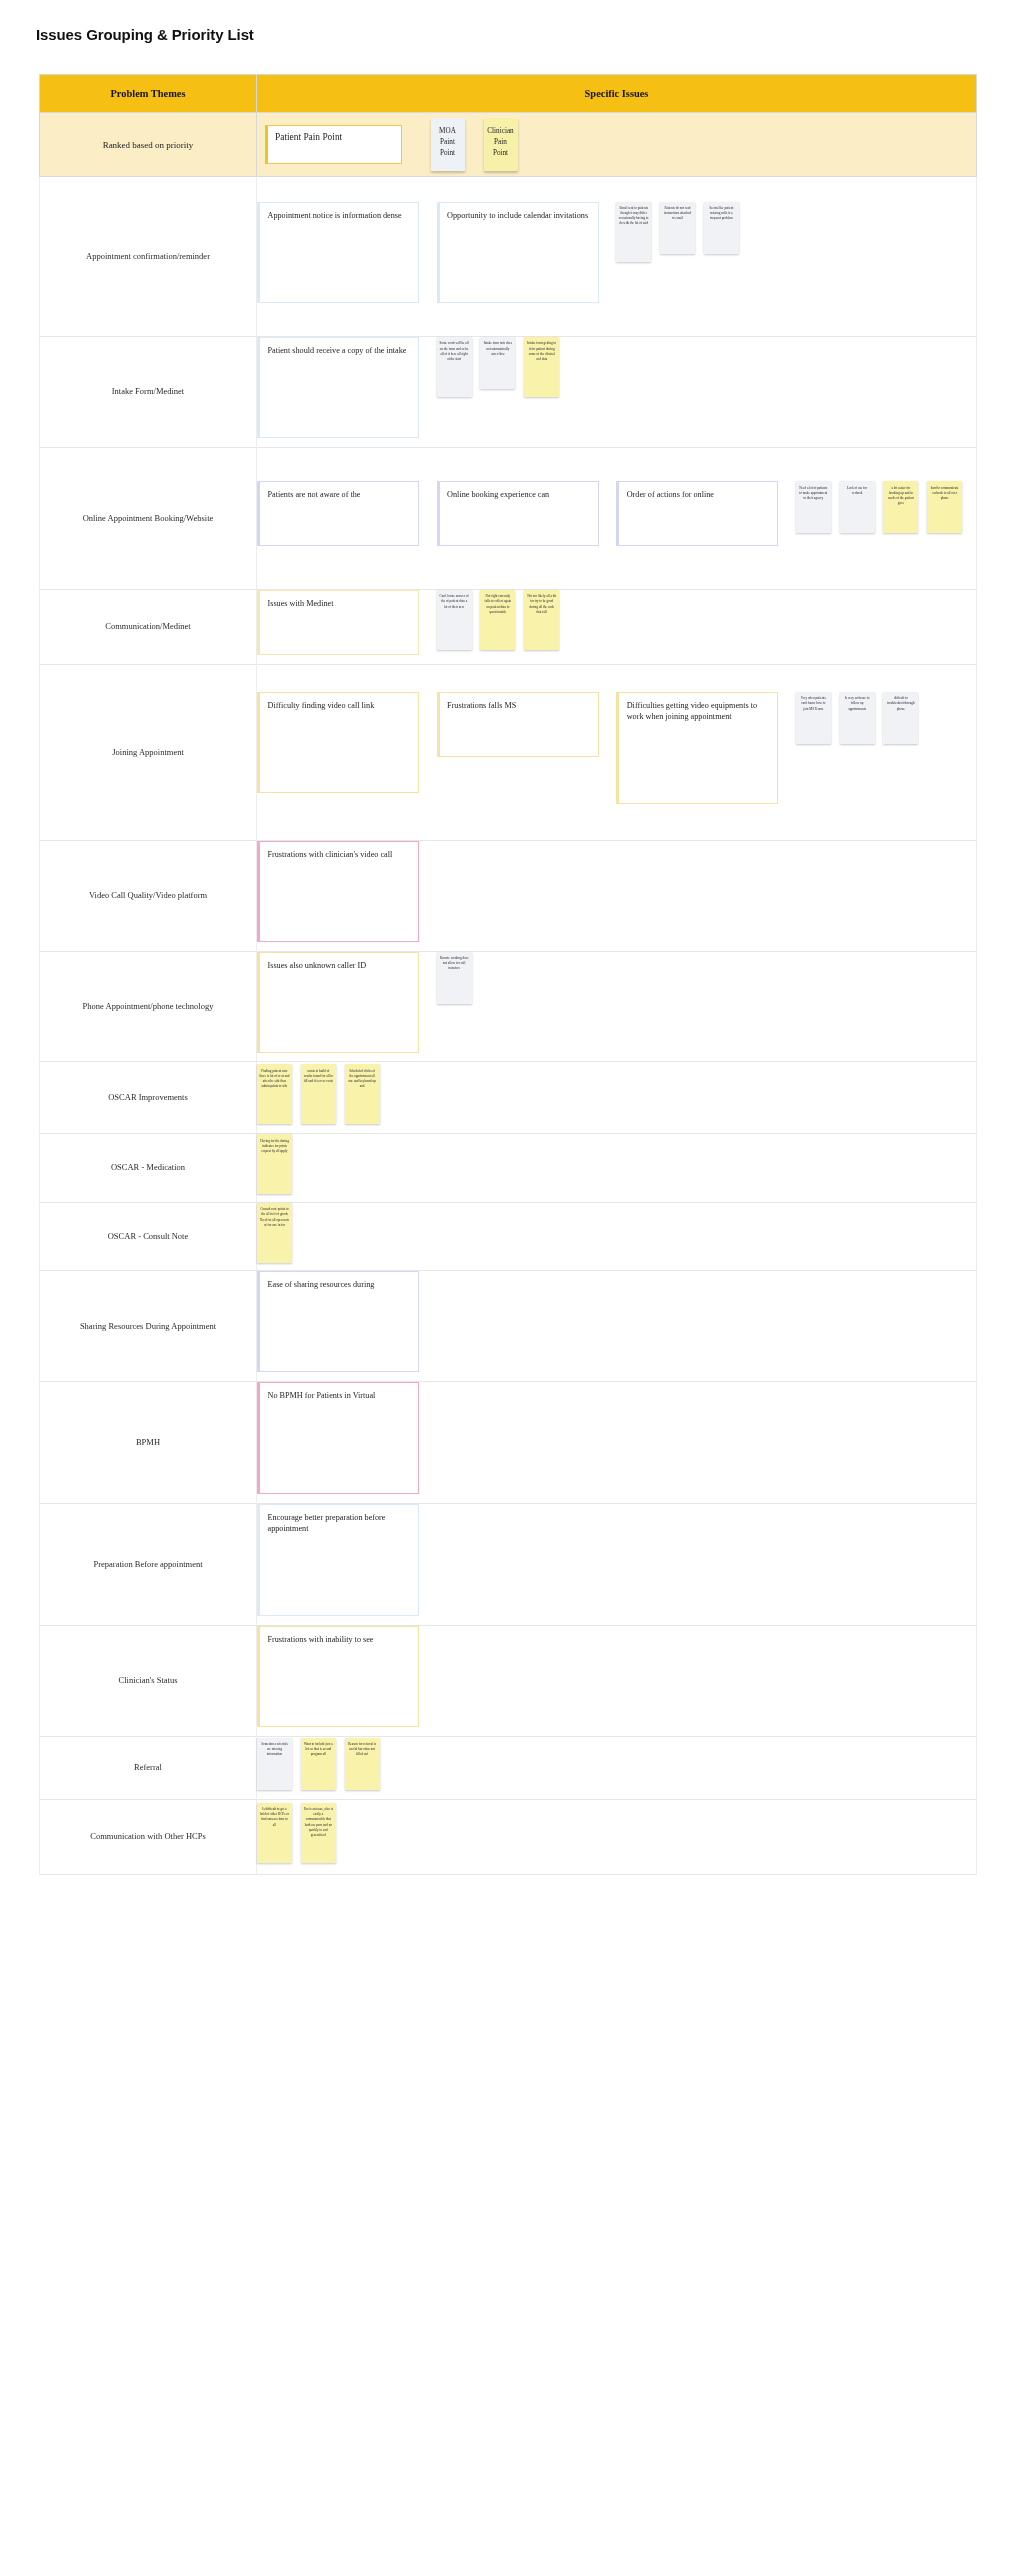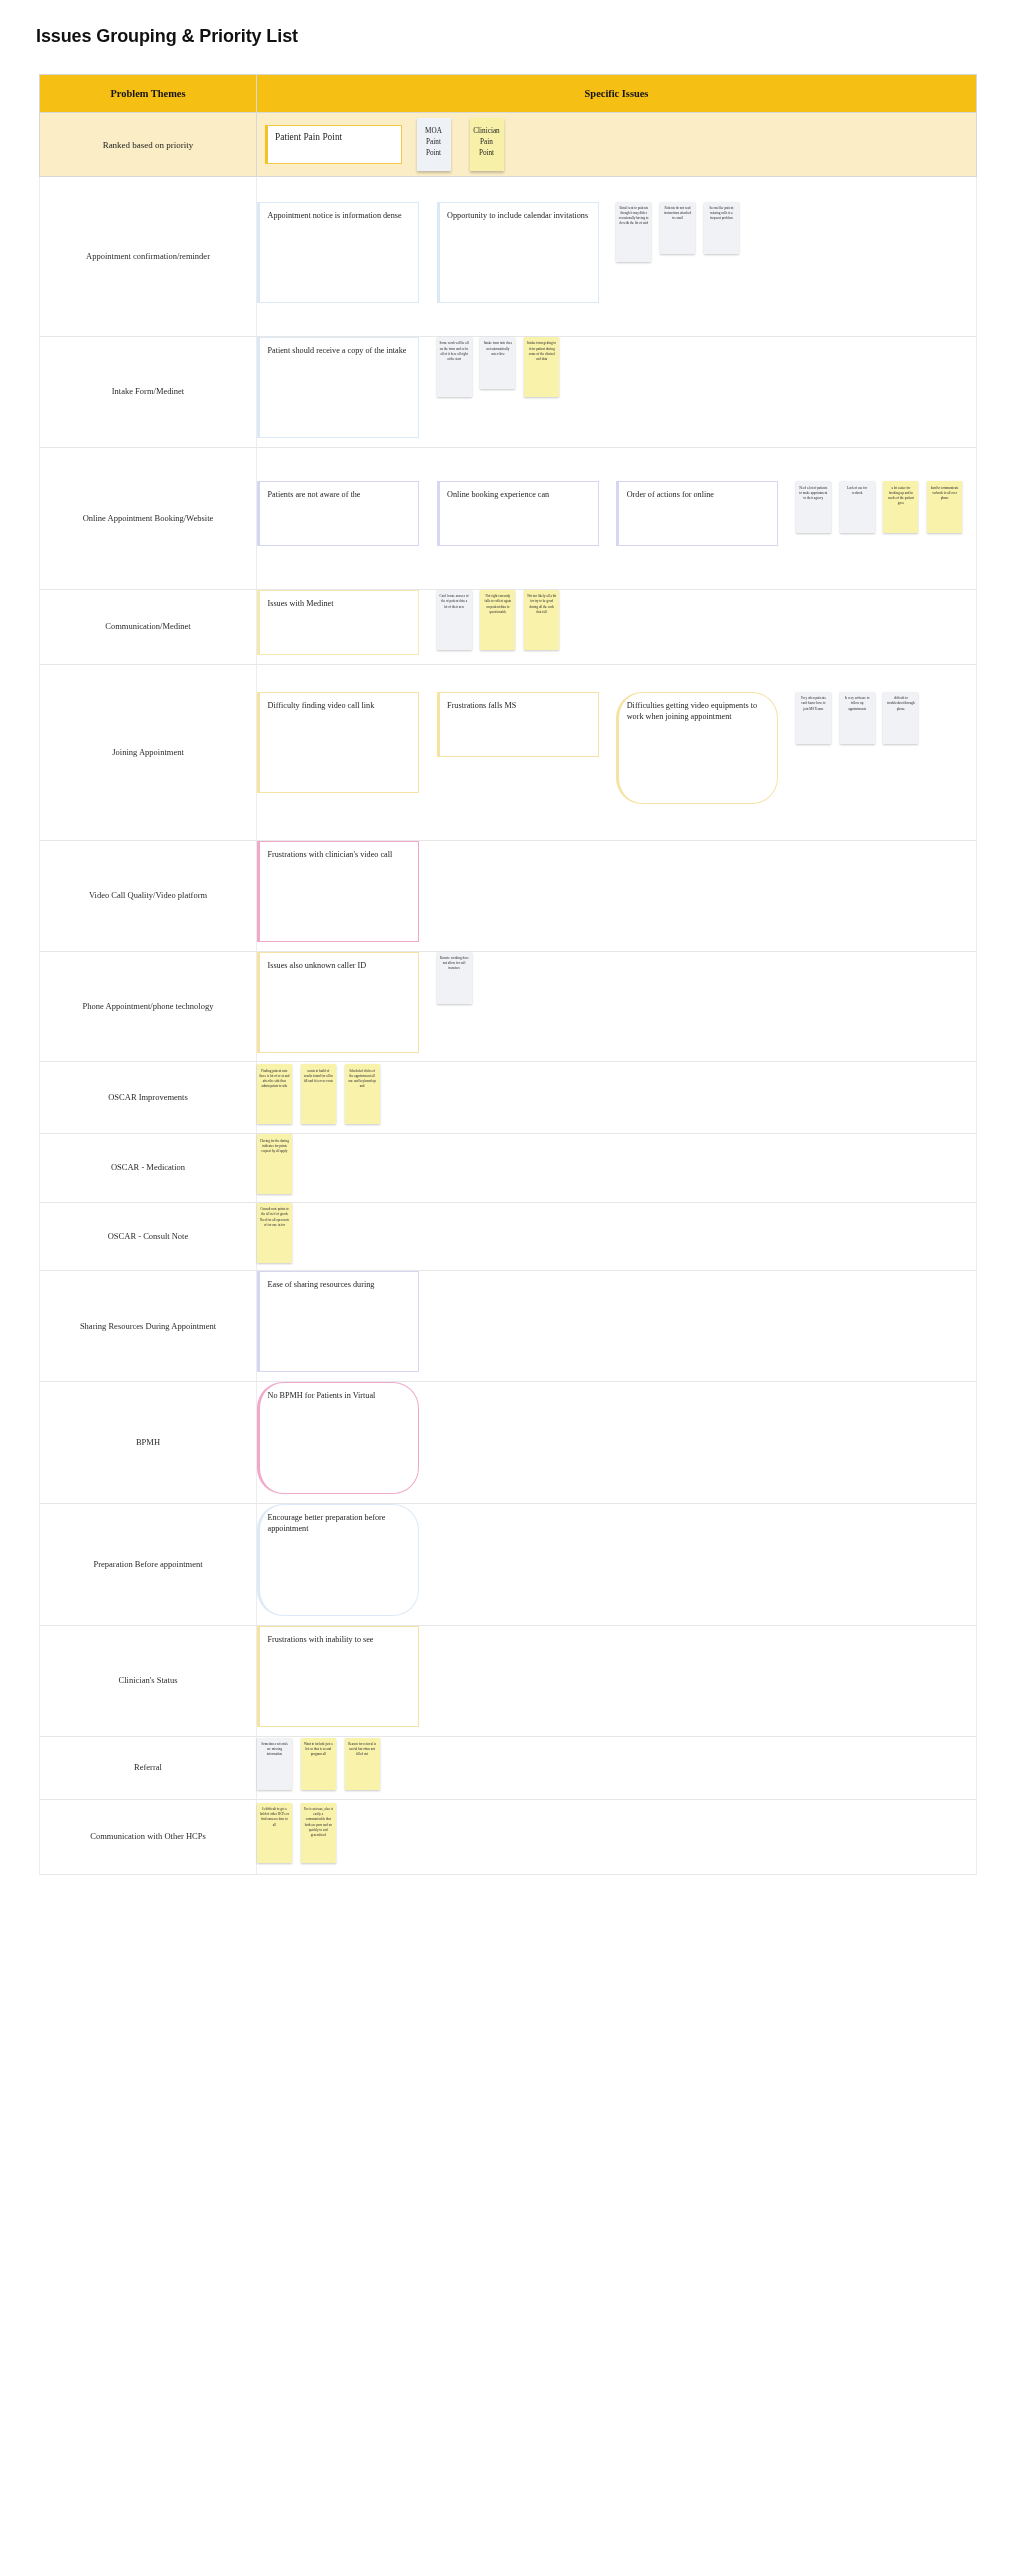--- a/index.html
+++ b/index.html
@@ -22,21 +22,21 @@
     position: relative;
     background: #ffffff;
     padding: 0;
   }
 
   
   .page-title {
     position: absolute;
     left: 36px;
     top: 26.4px;
-    font-size: 18px;
+    font-size: 15px;
     font-weight: bold;
     letter-spacing: -0.1px;
     color: #111111;
     white-space: nowrap;
   }
 
   
   .matrix {
     position: absolute;
     left: 39px;
@@ -124,41 +124,41 @@
     border-left-width: 3.1px;
     border-left-style: solid;
     font-size: 8.2px;
     line-height: 1.35;
     color: #242424;
     padding: 7px 7.5px 6.3px 7.5px;
     margin: 0 17.6px 8.8px 0;
     overflow: hidden;
   }
   .paincard.tall   { min-height: 101px; }
-  .paincard.taller { min-height: 112px; border-radius: 26px; }
+  .paincard.taller { min-height: 112px; }
   .paincard.short  { min-height: 65px; }
 
   .paincard.b-yellow { border-left-color: #f3c325; border-color: #f6e2a3; }
   .paincard.b-blue   { border-left-color: #bcd9f0; border-color: #dbe9f6; }
   .paincard.b-indigo { border-left-color: #6c6fd6; border-color: #d5d7f2; }
   .paincard.b-pink   { border-left-color: #e3237f; border-color: #f0a9cb; }
   .paincard.b-lyellow{ border-left-color: #f5d95b; border-color: #f6e9b0; }
   .paincard.b-skyblue{ border-left-color: #cfe6f7; border-color: #dceaf7; }
 
   
   .legend-card {
     width: 137px;
     min-height: 39px;
     background: #ffffff;
     border: 0.6px solid #f0c948;
     border-left: 3.1px solid #f3c325;
     font-size: 9.4px;
     color: #1e1e1e;
     padding: 6.3px 7.5px;
-    margin-right: 15px;
+    margin-right: 29px;
   }
 
   
   .sticky {
     width: 35px;
     min-height: 52px;
     padding: 4.4px 2.5px 8.8px 2.5px;
     margin: 0 8.8px 7.5px 0;
     font-size: 3.3px;
     line-height: 1.55;

